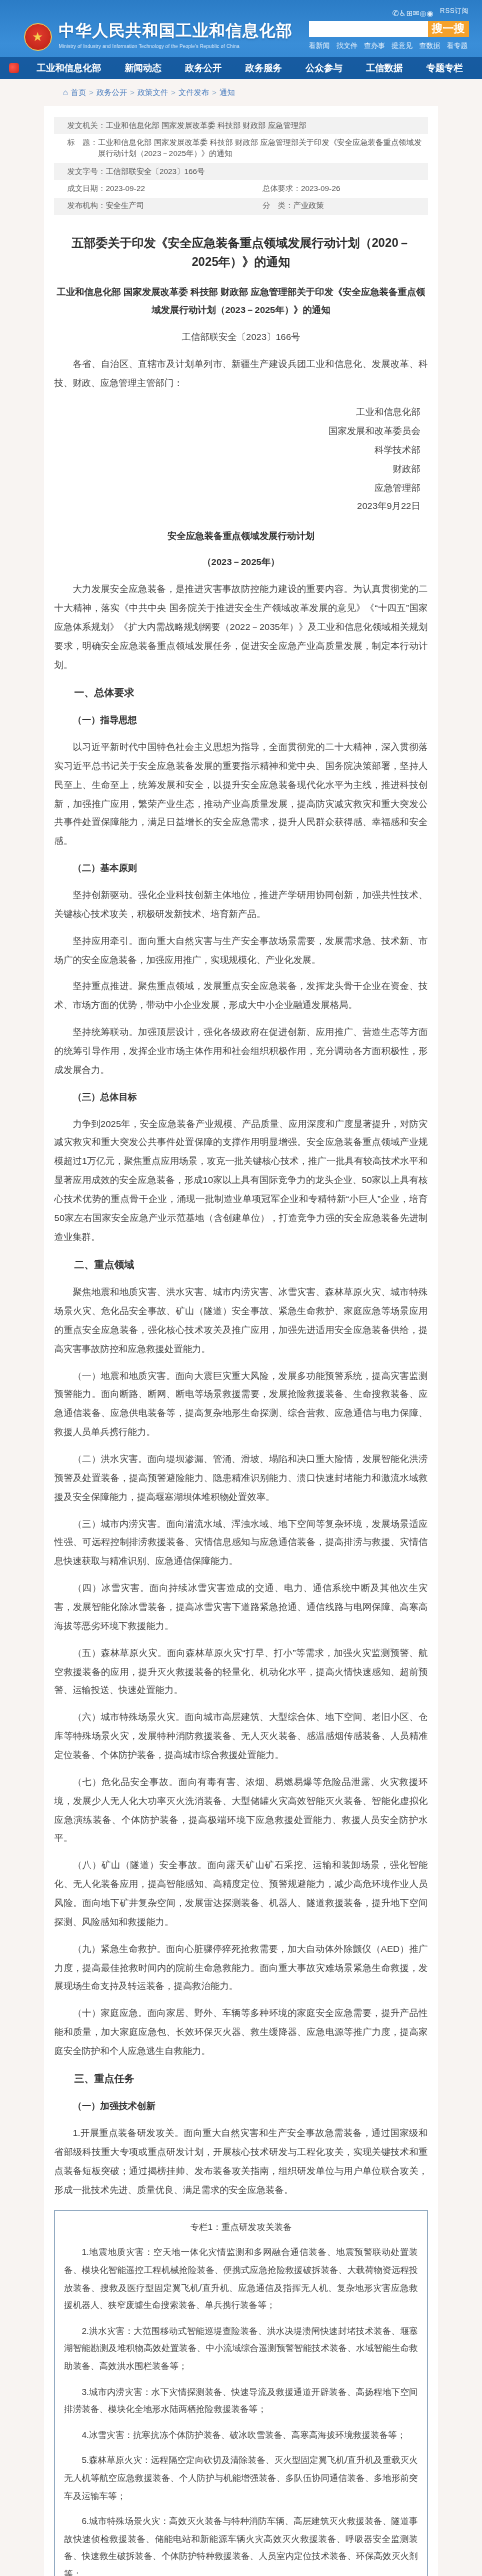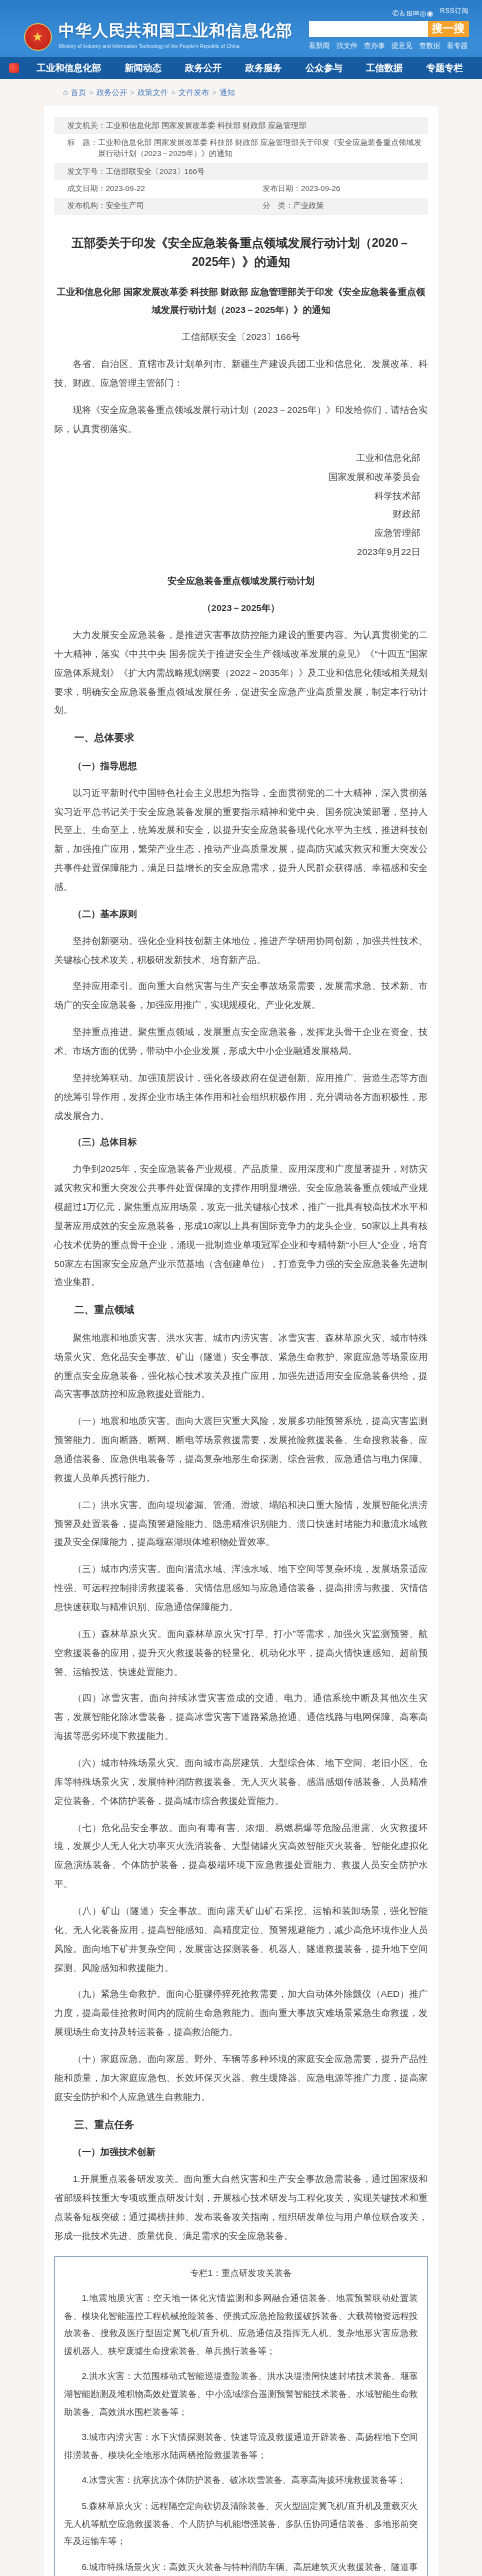--- a/index.html
+++ b/index.html
@@ -163,41 +163,40 @@
             <span class="meta-label">发文字号：</span>
             <span class="meta-value">工信部联安全〔2023〕166号</span>
           </span>
         </div>
         <div class="meta-row">
           <span class="meta-cell">
             <span class="meta-label">成文日期：</span>
             <span class="meta-value">2023-09-22</span>
           </span>
           <span class="meta-cell">
-            <span class="meta-label">发布日期：</span>
+            <span class="meta-label">总体要求：</span>
             <span class="meta-value">2023-09-26</span>
           </span>
         </div>
         <div class="meta-row">
           <span class="meta-cell">
             <span class="meta-label">发布机构：</span>
             <span class="meta-value">安全生产司</span>
           </span>
           <span class="meta-cell">
             <span class="meta-label">分　类：</span>
             <span class="meta-value">产业政策</span>
           </span>
         </div>
       </div>
     <h1 class="page-title">五部委关于印发《安全应急装备重点领域发展行动计划（2020－2025年）》的通知</h1>
     <article class="article" id="article">
         <p class="c b">工业和信息化部 国家发展改革委 科技部 财政部 应急管理部关于印发《安全应急装备重点领域发展行动计划（2023－2025年）》的通知</p>
         <p class="c">工信部联安全〔2023〕166号</p>
         <p>各省、自治区、直辖市及计划单列市、新疆生产建设兵团工业和信息化、发展改革、科技、财政、应急管理主管部门：</p>
-        <p>现将《安全应急装备重点领域发展行动计划（2023－2025年）》印发给你们，请结合实际，认真贯彻落实。</p>
         <div class="sig-block">
           <p class="r">工业和信息化部</p>
           <p class="r">国家发展和改革委员会</p>
           <p class="r">科学技术部</p>
           <p class="r">财政部</p>
           <p class="r">应急管理部</p>
           <p class="r">2023年9月22日</p>
         </div>
         <p class="c b">安全应急装备重点领域发展行动计划</p>
         <p class="c b">（2023－2025年）</p>
@@ -210,22 +209,22 @@
         <p>坚持应用牵引。面向重大自然灾害与生产安全事故场景需要，发展需求急、技术新、市场广的安全应急装备，加强应用推广，实现规模化、产业化发展。</p>
         <p>坚持重点推进。聚焦重点领域，发展重点安全应急装备，发挥龙头骨干企业在资金、技术、市场方面的优势，带动中小企业发展，形成大中小企业融通发展格局。</p>
         <p>坚持统筹联动。加强顶层设计，强化各级政府在促进创新、应用推广、营造生态等方面的统筹引导作用，发挥企业市场主体作用和社会组织积极作用，充分调动各方面积极性，形成发展合力。</p>
         <p class="h4">（三）总体目标</p>
         <p>力争到2025年，安全应急装备产业规模、产品质量、应用深度和广度显著提升，对防灾减灾救灾和重大突发公共事件处置保障的支撑作用明显增强。安全应急装备重点领域产业规模超过1万亿元，聚焦重点应用场景，攻克一批关键核心技术，推广一批具有较高技术水平和显著应用成效的安全应急装备，形成10家以上具有国际竞争力的龙头企业、50家以上具有核心技术优势的重点骨干企业，涌现一批制造业单项冠军企业和专精特新“小巨人”企业，培育50家左右国家安全应急产业示范基地（含创建单位），打造竞争力强的安全应急装备先进制造业集群。</p>
         <p class="h3">二、重点领域</p>
         <p>聚焦地震和地质灾害、洪水灾害、城市内涝灾害、冰雪灾害、森林草原火灾、城市特殊场景火灾、危化品安全事故、矿山（隧道）安全事故、紧急生命救护、家庭应急等场景应用的重点安全应急装备，强化核心技术攻关及推广应用，加强先进适用安全应急装备供给，提高灾害事故防控和应急救援处置能力。</p>
         <p>（一）地震和地质灾害。面向大震巨灾重大风险，发展多功能预警系统，提高灾害监测预警能力。面向断路、断网、断电等场景救援需要，发展抢险救援装备、生命搜救装备、应急通信装备、应急供电装备等，提高复杂地形生命探测、综合营救、应急通信与电力保障、救援人员单兵携行能力。</p>
         <p>（二）洪水灾害。面向堤坝渗漏、管涌、滑坡、塌陷和决口重大险情，发展智能化洪涝预警及处置装备，提高预警避险能力、隐患精准识别能力、溃口快速封堵能力和激流水域救援及安全保障能力，提高堰塞湖坝体堆积物处置效率。</p>
         <p>（三）城市内涝灾害。面向湍流水域、浑浊水域、地下空间等复杂环境，发展场景适应性强、可远程控制排涝救援装备、灾情信息感知与应急通信装备，提高排涝与救援、灾情信息快速获取与精准识别、应急通信保障能力。</p>
+        <p>（四）冰雪灾害。面向持续冰雪灾害造成的交通、电力、通信系统中断及其他次生灾害，发展智能化除冰雪装备，提高冰雪灾害下道路紧急抢通、通信线路与电网保障、高寒高海拔等恶劣环境下救援能力。</p>
         <p>（五）森林草原火灾。面向森林草原火灾“打早、打小”等需求，加强火灾监测预警、航空救援装备的应用，提升灭火救援装备的轻量化、机动化水平，提高火情快速感知、超前预警、运输投送、快速处置能力。</p>
-        <p>（四）冰雪灾害。面向持续冰雪灾害造成的交通、电力、通信系统中断及其他次生灾害，发展智能化除冰雪装备，提高冰雪灾害下道路紧急抢通、通信线路与电网保障、高寒高海拔等恶劣环境下救援能力。</p>
         <p>（六）城市特殊场景火灾。面向城市高层建筑、大型综合体、地下空间、老旧小区、仓库等特殊场景火灾，发展特种消防救援装备、无人灭火装备、感温感烟传感装备、人员精准定位装备、个体防护装备，提高城市综合救援处置能力。</p>
         <p>（七）危化品安全事故。面向有毒有害、浓烟、易燃易爆等危险品泄露、火灾救援环境，发展少人无人化大功率灭火洗消装备、大型储罐火灾高效智能灭火装备、智能化虚拟化应急演练装备、个体防护装备，提高极端环境下应急救援处置能力、救援人员安全防护水平。</p>
         <p>（八）矿山（隧道）安全事故。面向露天矿山矿石采挖、运输和装卸场景，强化智能化、无人化装备应用，提高智能感知、高精度定位、预警规避能力，减少高危环境作业人员风险。面向地下矿井复杂空间，发展雷达探测装备、机器人、隧道救援装备，提升地下空间探测、风险感知和救援能力。</p>
         <p>（九）紧急生命救护。面向心脏骤停猝死抢救需要，加大自动体外除颤仪（AED）推广力度，提高最佳抢救时间内的院前生命急救能力。面向重大事故灾难场景紧急生命救援，发展现场生命支持及转运装备，提高救治能力。</p>
         <p>（十）家庭应急。面向家居、野外、车辆等多种环境的家庭安全应急需要，提升产品性能和质量，加大家庭应急包、长效环保灭火器、救生缓降器、应急电源等推广力度，提高家庭安全防护和个人应急逃生自救能力。</p>
         <p class="h3">三、重点任务</p>
         <p class="h4">（一）加强技术创新</p>
         <p>1.开展重点装备研发攻关。面向重大自然灾害和生产安全事故急需装备，通过国家级和省部级科技重大专项或重点研发计划，开展核心技术研发与工程化攻关，实现关键技术和重点装备短板突破；通过揭榜挂帅、发布装备攻关指南，组织研发单位与用户单位联合攻关，形成一批技术先进、质量优良、满足需求的安全应急装备。</p>
         <div class="box">
           <div class="box-title">专栏1：重点研发攻关装备</div>

